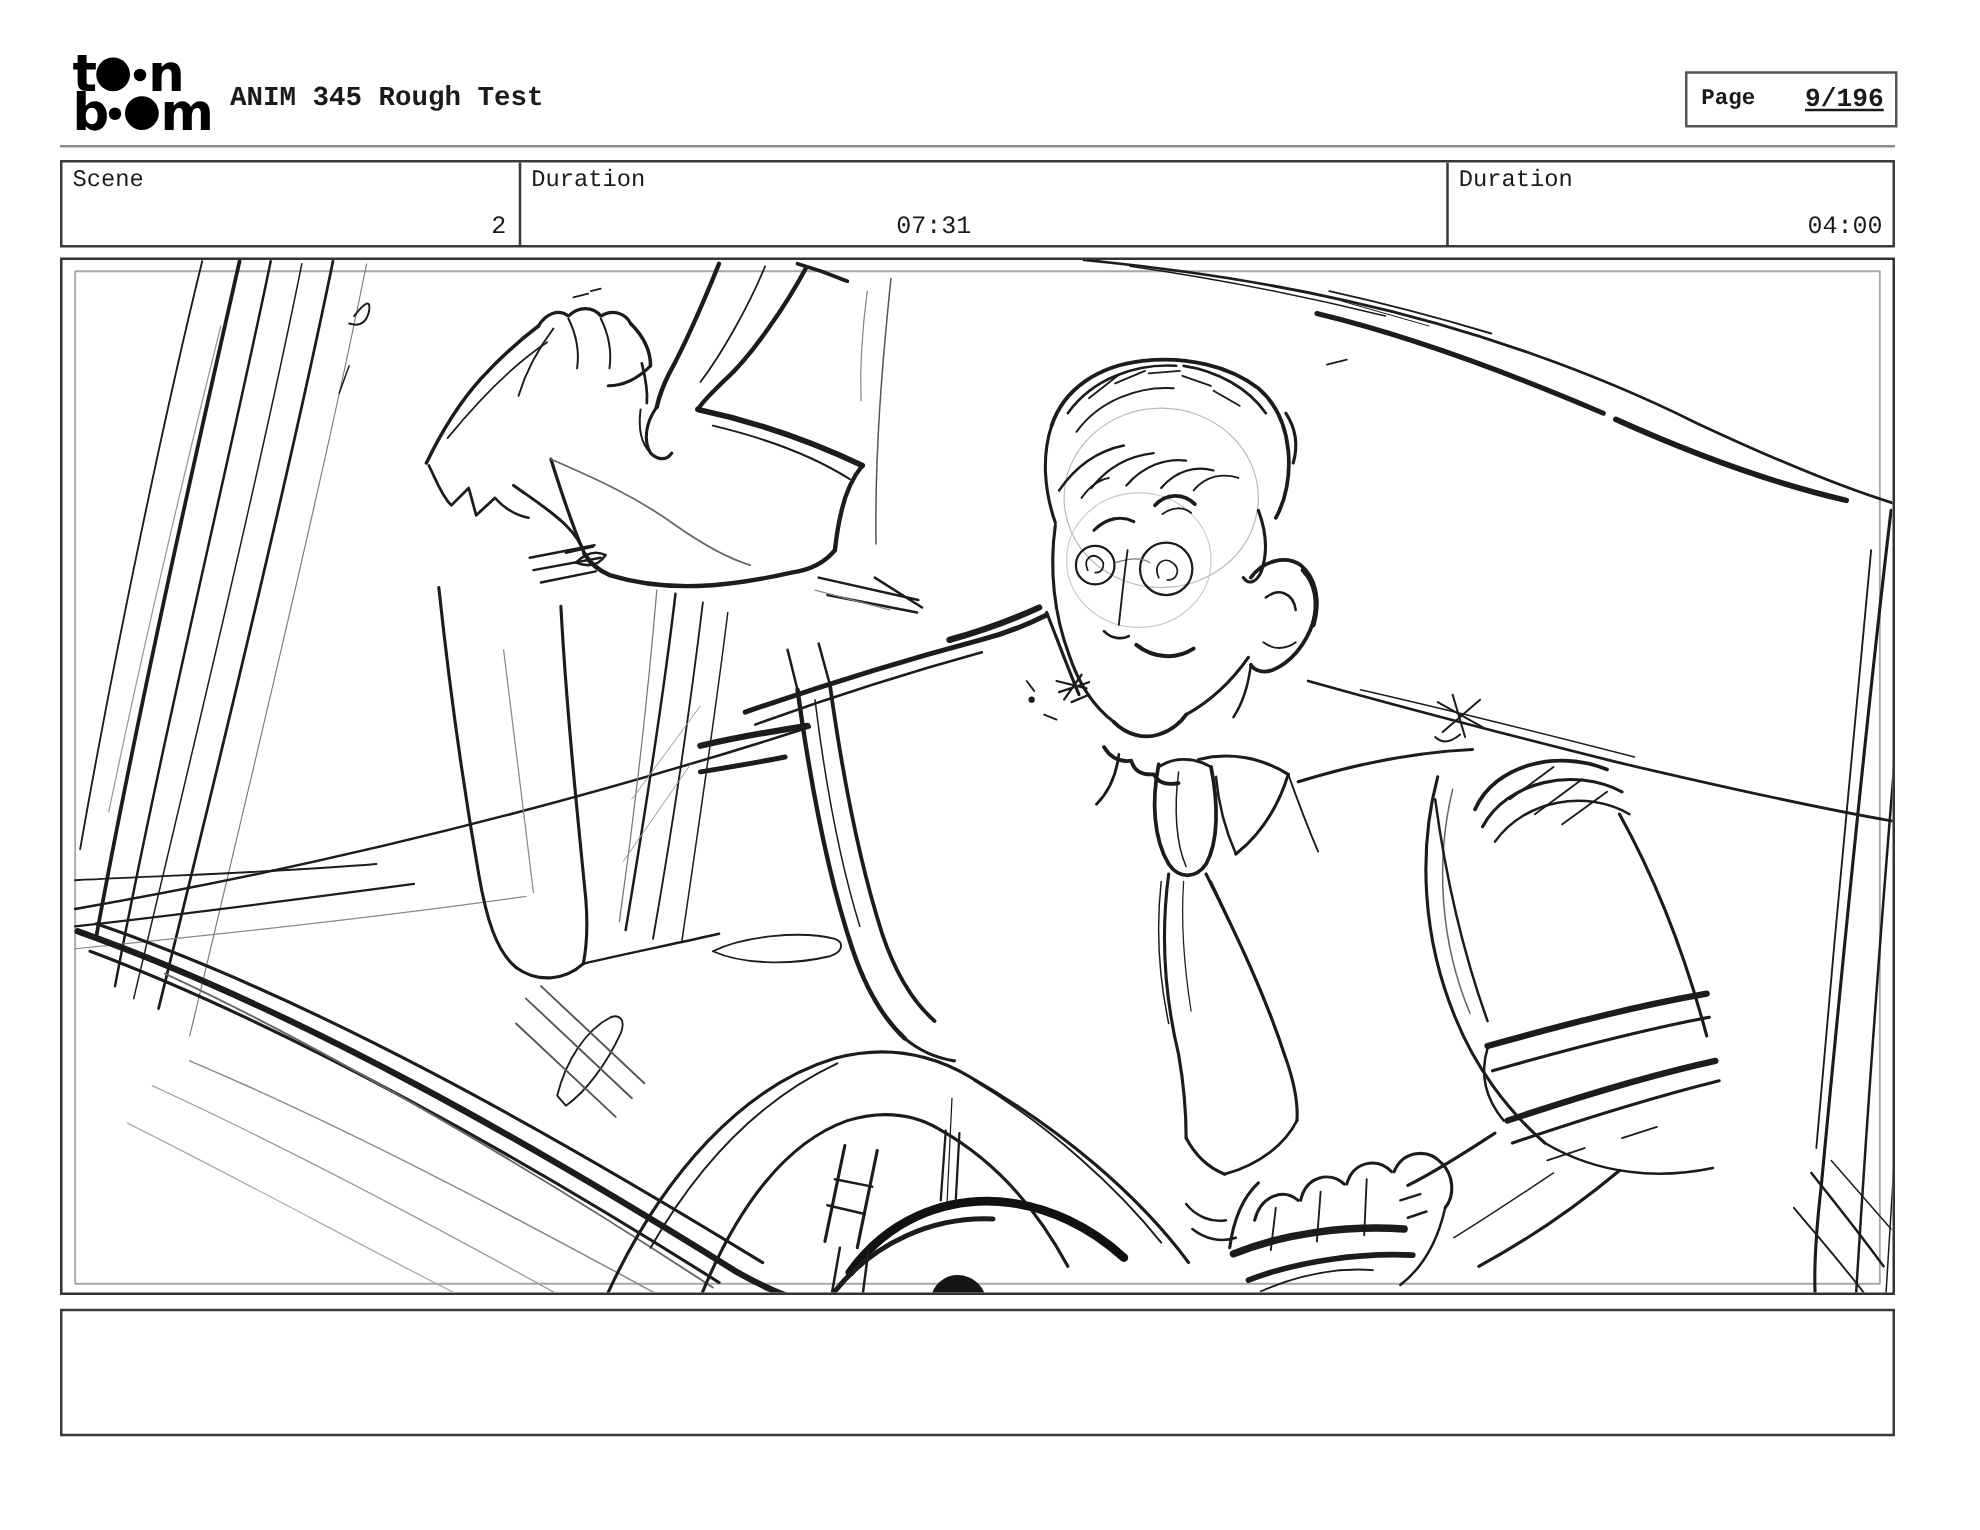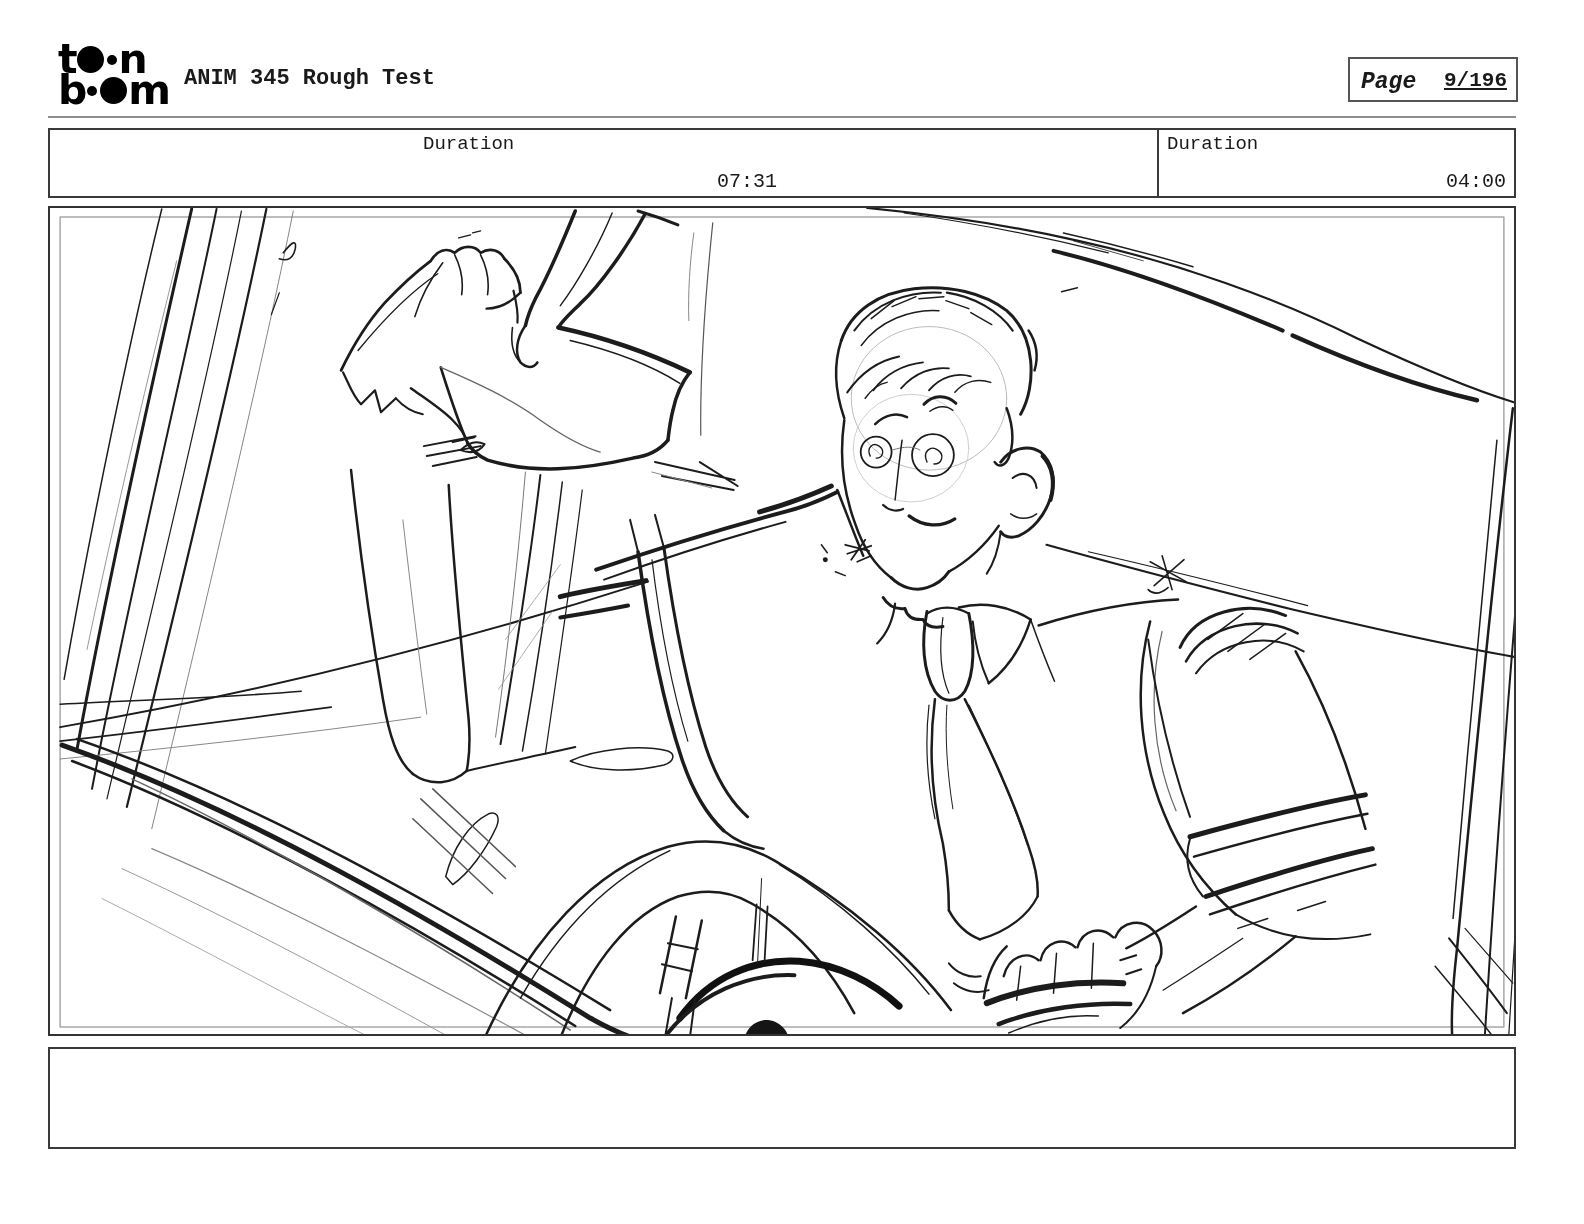--- a/index.html
+++ b/index.html
@@ -9,21 +9,21 @@
   .logo{position:absolute;left:58px;top:44px;}
   .logo-row{display:flex;align-items:flex-end;height:30px;}
   .logo-row.second{margin-top:1px;}
   .logo-letter{font-family:"DejaVu Sans",sans-serif;font-weight:900;font-size:41px;
                line-height:30px;letter-spacing:-2px;color:#000;}
   .dot-big{width:27px;height:27px;border-radius:50%;background:#000;margin:0 1px 1px 1px;}
   .dot-small{width:10px;height:10px;border-radius:50%;background:#000;margin:0 2px 9px 2px;}
   .title{position:absolute;left:184px;top:66px;font-size:22px;font-weight:bold;white-space:pre;text-align:right;}
   .pagebox{position:absolute;left:1348px;top:57px;width:170px;height:45px;
            border:2px solid #555;box-sizing:border-box;}
-  .pagebox .lbl{position:absolute;left:11px;top:10px;font-size:23px;font-weight:bold;font-style:italic;}
+  .pagebox .lbl{position:absolute;left:11px;top:10px;font-size:18px;font-weight:bold;}
   .pagebox .val{position:absolute;right:9px;top:10px;font-size:21px;font-weight:bold;text-decoration:underline;}
   .hrule{position:absolute;left:48px;top:116px;width:1468px;height:2px;background:#8d8d8d;}
   
   .inforow{position:absolute;left:48px;top:128px;width:1468px;height:70px;
            border:2px solid #3a3a3a;box-sizing:border-box;}
   .cell{position:absolute;top:0;height:100%;box-sizing:border-box;}
   .cell+.cell{border-left:2px solid #3a3a3a;}
   .cell .lbl{position:absolute;left:8px;top:3px;font-size:19px;}
   .cell .val{position:absolute;right:10px;bottom:3px;font-size:20px;}
   .c0{left:0;width:365px;} .c1{left:365px;width:372px;}
@@ -56,20 +56,24 @@
     </div>
   </div>
   <div class="title">ANIM 345 Rough Test</div>
   <div class="pagebox">
     <span class="lbl">Page</span>
     <span class="val">9/196</span>
   </div>
   <div class="hrule"></div>
 
   <div class="inforow">
+    <div class="cell c0">
+      <span class="lbl">Scene</span>
+      <span class="val">2</span>
+    </div>
     <div class="cell c1">
       <span class="lbl">Duration</span>
       <span class="val">07:31</span>
     </div>
     <div class="cell c3">
       <span class="lbl">Duration</span>
       <span class="val">04:00</span>
     </div>
   </div>
 

